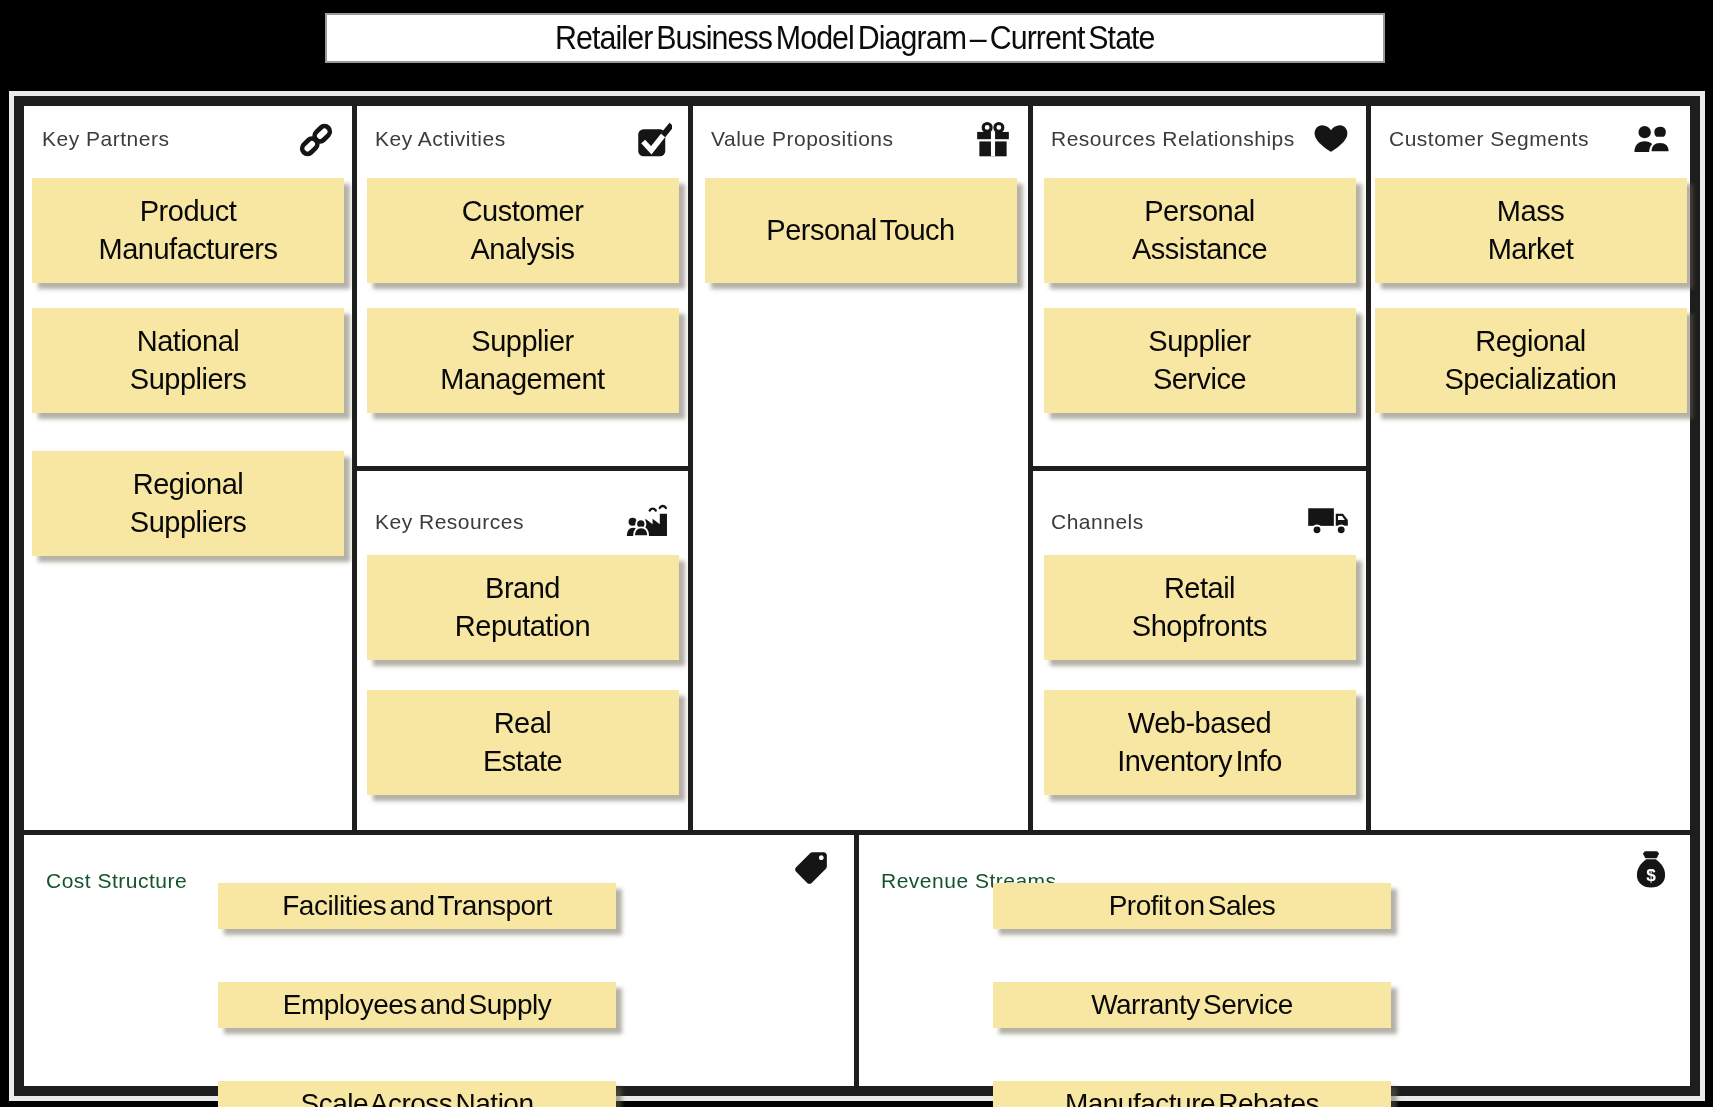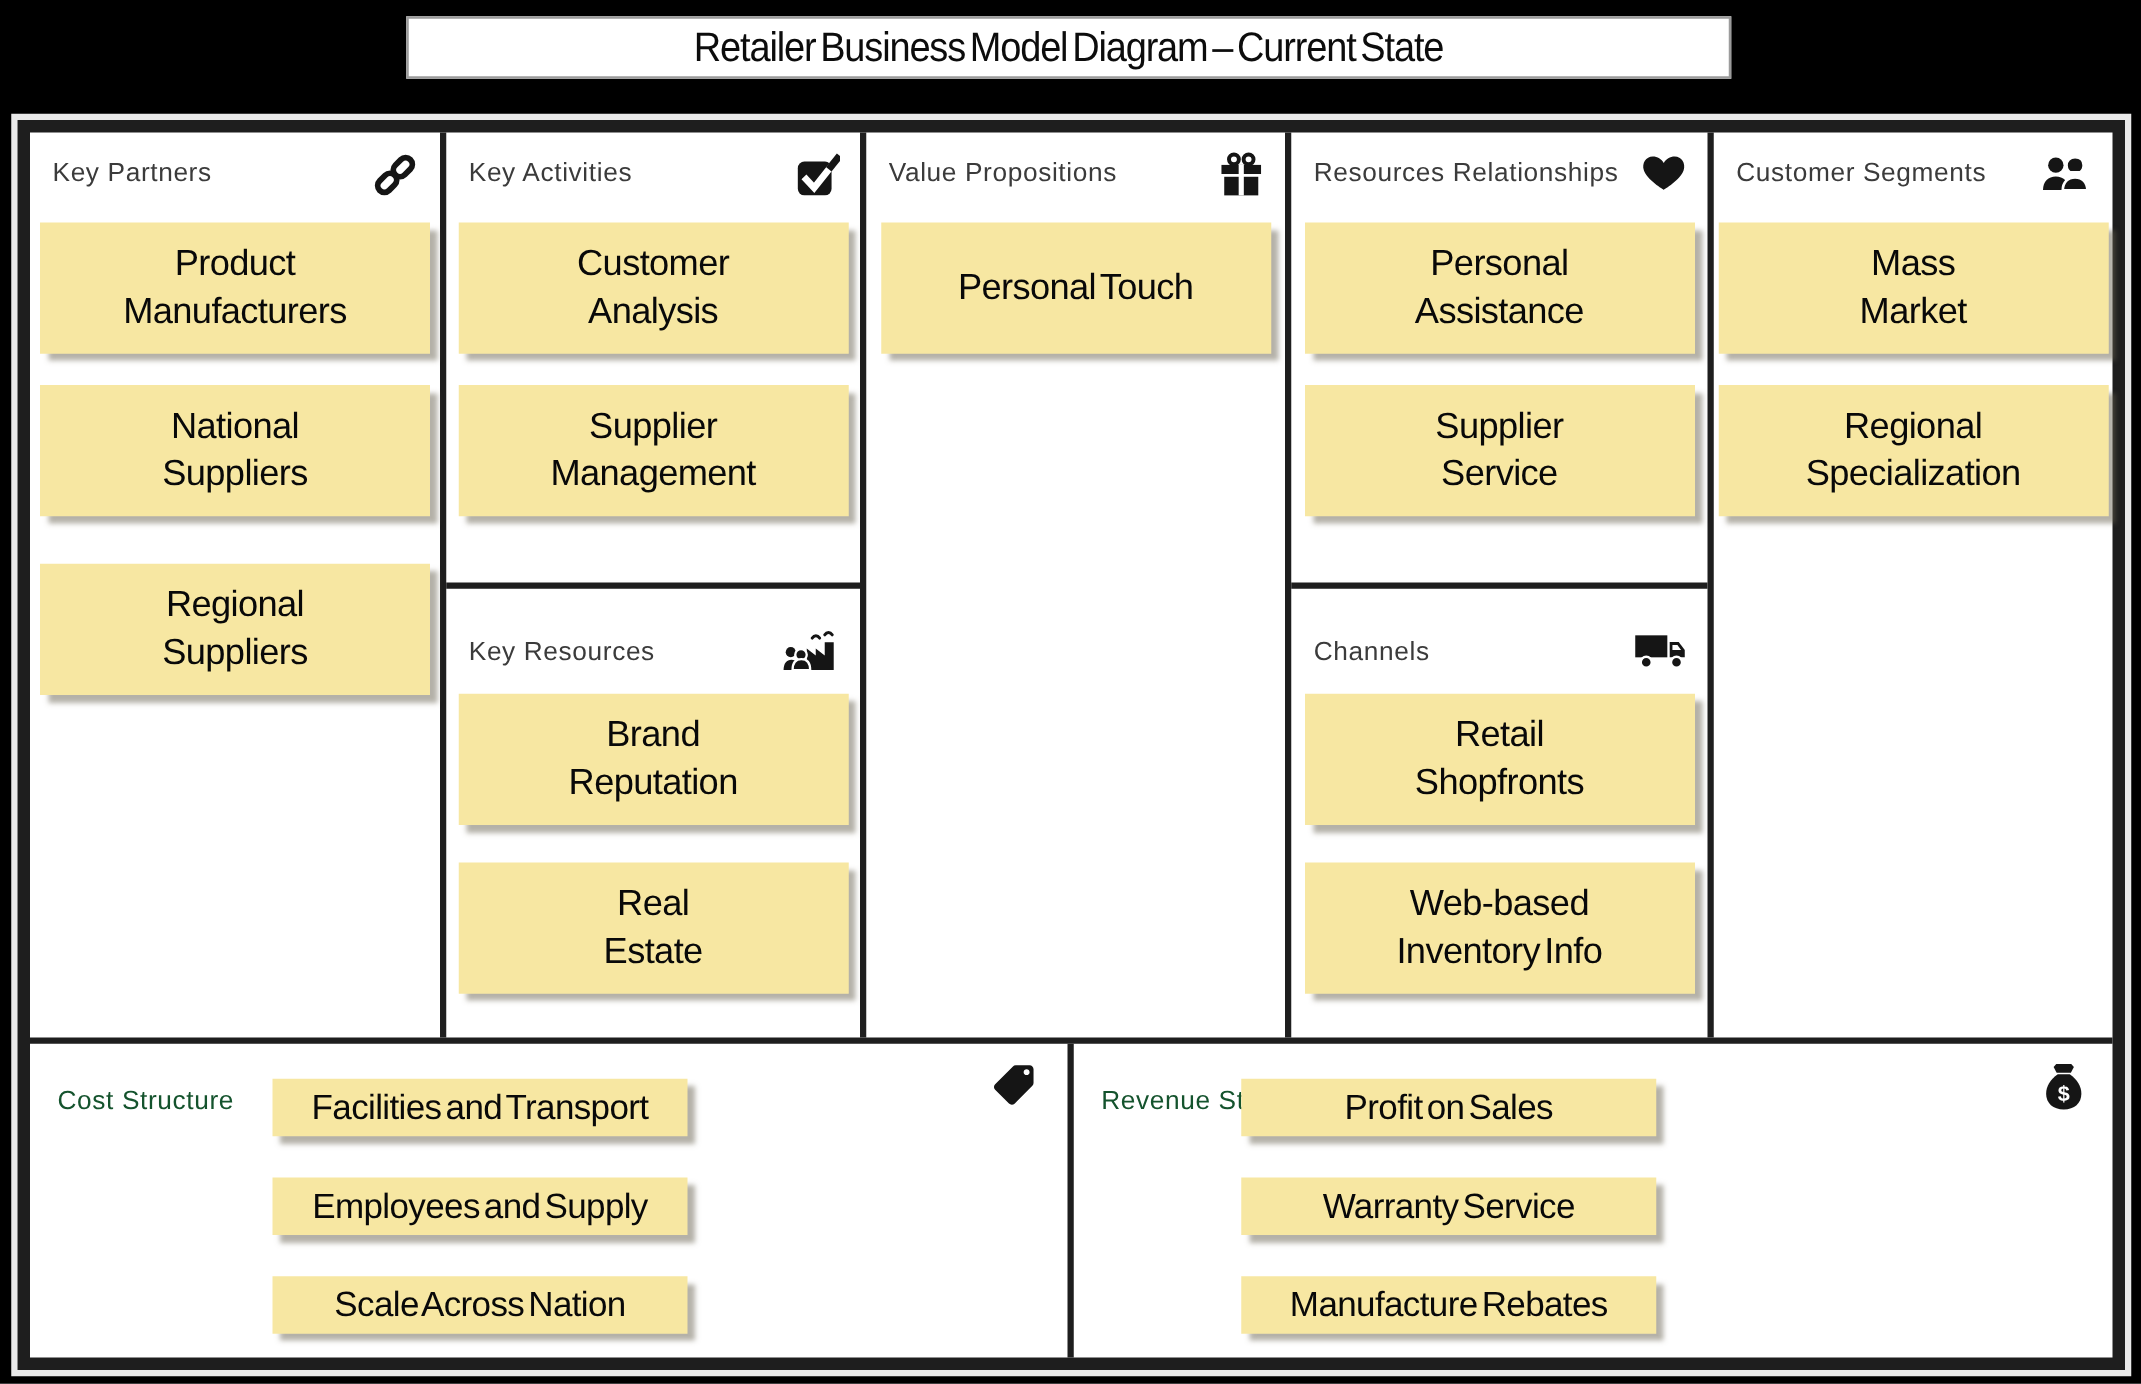--- a/index.html
+++ b/index.html
@@ -48,21 +48,21 @@
   }
   .note.tall{min-height:148px;}
   .mt-extra{margin-top:13px;}
   .cost-panel{width:835px;border-right:5px solid #1e1e1e;box-sizing:border-box;position:relative;}
   .revenue-panel{flex:1;position:relative;}
   .bottom-label{position:absolute;left:22px;top:34px;font-size:21px;color:#14532d;letter-spacing:0.5px;}
   .bottom-icon{position:absolute;top:14px;right:24px;}
   .bottom-notes{position:absolute;top:28px;display:flex;flex-direction:column;gap:33px;}
   .cost-panel .bottom-notes{left:194px;}
   .revenue-panel .bottom-notes{left:134px;}
-  .note.wide{width:332px;min-height:46px;height:46px;font-size:28px;padding:2px 8px;}
+  .note.wide{width:398px;min-height:46px;height:46px;font-size:28px;padding:2px 8px;margin-top:20px;}
 </style>
 </head>
 <body>
 
 <div class="title-bar">
   <span class="title-text">Retailer Business Model Diagram – Current State</span>
 </div>
 
 <div class="canvas">
 

